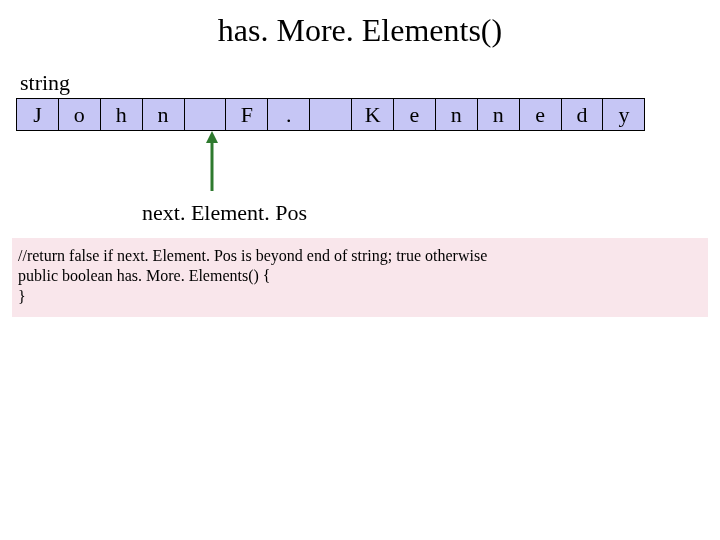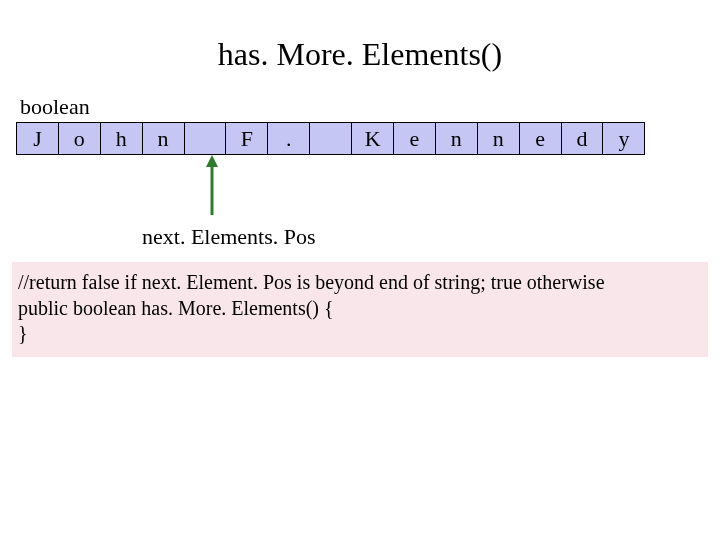--- a/index.html
+++ b/index.html
@@ -15,21 +15,20 @@
   .slide {
     width: 720px;
     height: 540px;
     position: relative;
   }
   .title {
     text-align: center;
     font-size: 32px;
     padding-top: 12px;
     padding-bottom: 8px;
-    margin-top: 24px;
   }
   .string-label {
     position: absolute;
     left: 20px;
     top: 70px;
     font-size: 22px;
   }
   .cells {
     position: absolute;
     left: 16px;
@@ -65,32 +64,32 @@
     top: 200px;
     font-size: 22px;
   }
   .code-block {
     position: absolute;
     left: 12px;
     top: 238px;
     width: 696px;
     background: #f9e6eb;
     padding: 8px 6px 10px 6px;
-    font-size: 20px;
+    font-size: 16px;
     line-height: 1.28;
   }
   .code-line { white-space: pre; }
 </style>
 </head>
 <body>
 
 <div class="slide">
   <div class="title">has. More. Elements()</div>
 
-  <div class="string-label">boolean</div>
+  <div class="string-label">string</div>
 
   <div class="cells">
     <div class="cell">J</div>
     <div class="cell">o</div>
     <div class="cell">h</div>
     <div class="cell">n</div>
     <div class="cell"></div>
     <div class="cell">F</div>
     <div class="cell">.</div>
     <div class="cell"></div>
@@ -103,20 +102,20 @@
     <div class="cell">y</div>
   </div>
 
   <div class="arrow-wrap">
     <svg width="20" height="60" viewBox="0 0 20 60">
       <line x1="10" y1="60" x2="10" y2="8" stroke="#2f7a2f" stroke-width="3"></line>
       <polygon points="10,0 4,12 16,12" fill="#2f7a2f"></polygon>
     </svg>
   </div>
 
-  <div class="nep-label">next. Elements. Pos</div>
+  <div class="nep-label">next. Element. Pos</div>
 
   <div class="code-block">
     <div class="code-line">//return false if next. Element. Pos is beyond end of string; true otherwise</div>
     <div class="code-line">public boolean has. More. Elements() {</div>
     <div class="code-line">}</div>
   </div>
 </div>
 
 </body></html>

